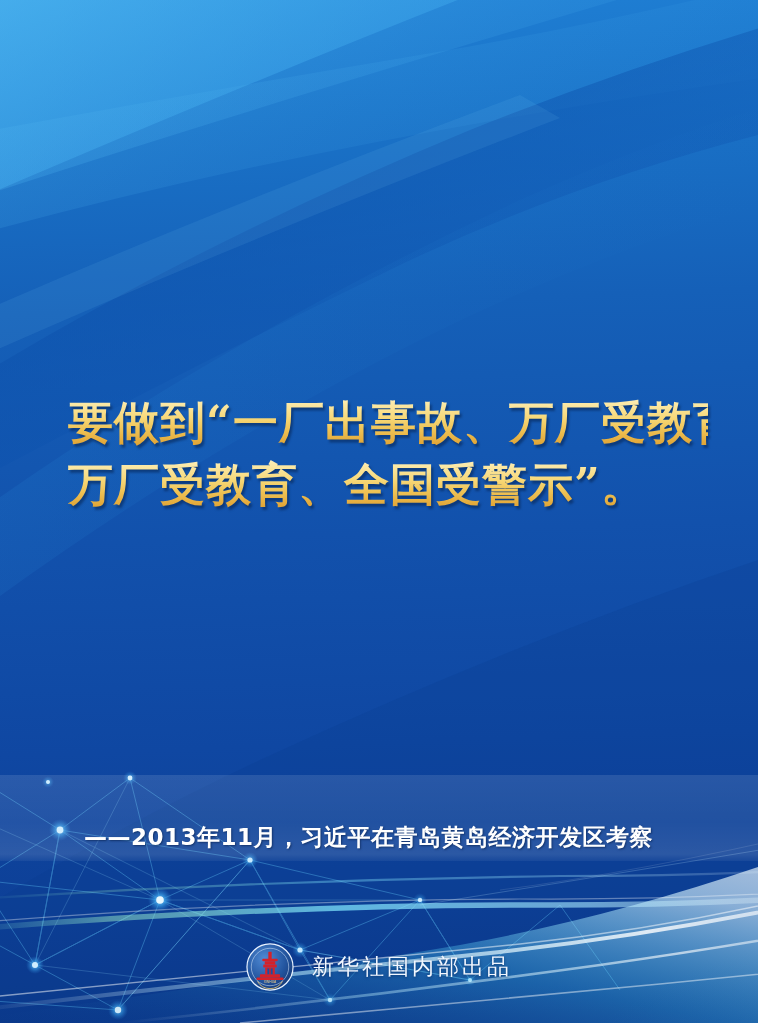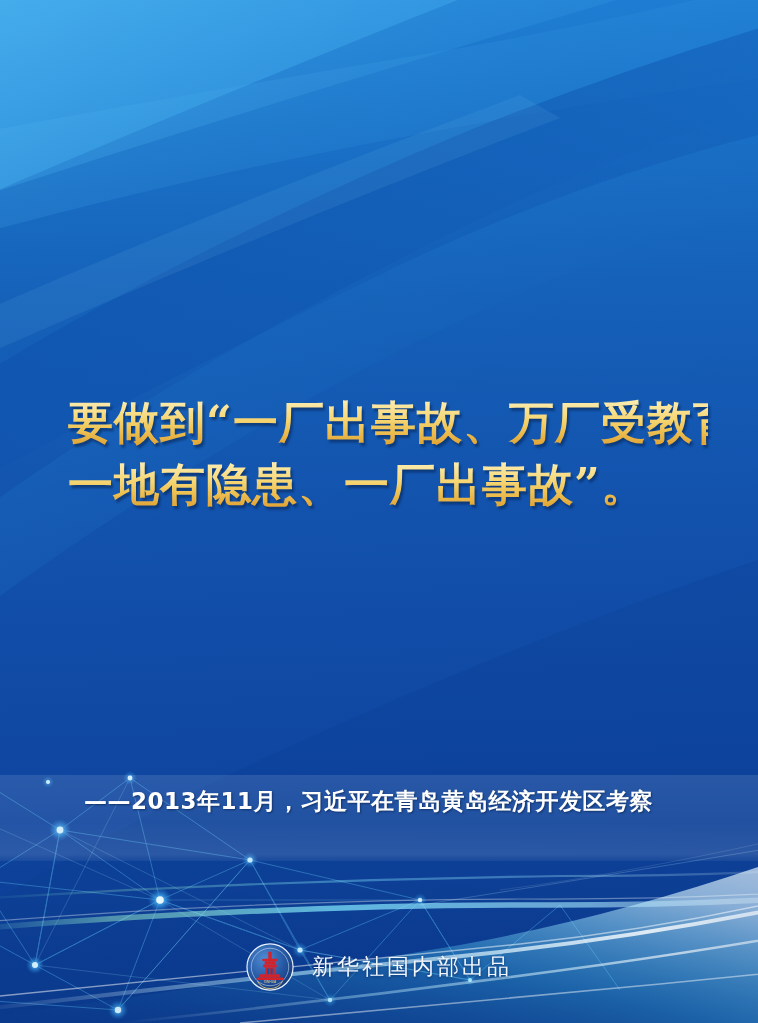--- a/index.html
+++ b/index.html
@@ -72,20 +72,21 @@
   }
   .attrib-line {
     font-family: "DejaVu Sans", "Liberation Sans", sans-serif;
     font-weight: 700;
     font-size: 23px;
     line-height: 34px;
     color: #ffffff;
     letter-spacing: 0.5px;
     white-space: nowrap;
     text-shadow: 1px 1px 2px rgba(4,24,62,0.55);
+    margin-top: 36px;
   }
 
   
   .footer {
     position: absolute;
     left: 0;
     top: 938px;
     width: 758px;
     height: 58px;
     display: flex;
@@ -233,21 +234,21 @@
       <path d="M 120,1023 Q 360,998 600,965 Q 720,948 820,930" stroke="url(#gStreak2)" stroke-width="2.6" fill="none" opacity="0.7"></path>
       <path d="M 240,1023 Q 450,1004 660,984 Q 750,975 820,968" stroke="#ffffff" stroke-width="1.6" fill="none" opacity="0.45"></path>
 
       <path d="M 420,905 Q 580,880 820,840" stroke="#bfe6ff" stroke-width="1" fill="none" opacity="0.22"></path>
       <path d="M 500,890 Q 640,872 820,830" stroke="#ffffff" stroke-width="0.8" fill="none" opacity="0.14"></path>
     </g>
   </svg>
 
   <div class="quote-block">
     <div class="quote-line">要做到“一厂出事故、万厂受教育，</div>
-    <div class="quote-line">一地有隐患、一厂出事故”。</div>
+    <div class="quote-line">万厂受教育、全国受警示”。</div>
   </div>
 
   <div class="attrib-band"></div>
   <div class="attrib-text">
     <div class="attrib-line">——2013年11月，习近平在青岛黄岛经济开发区考察</div>
   </div>
 
   <div class="footer">
     <svg class="logo-emblem" viewBox="0 0 100 100" xmlns="http://www.w3.org/2000/svg">
       <defs>

